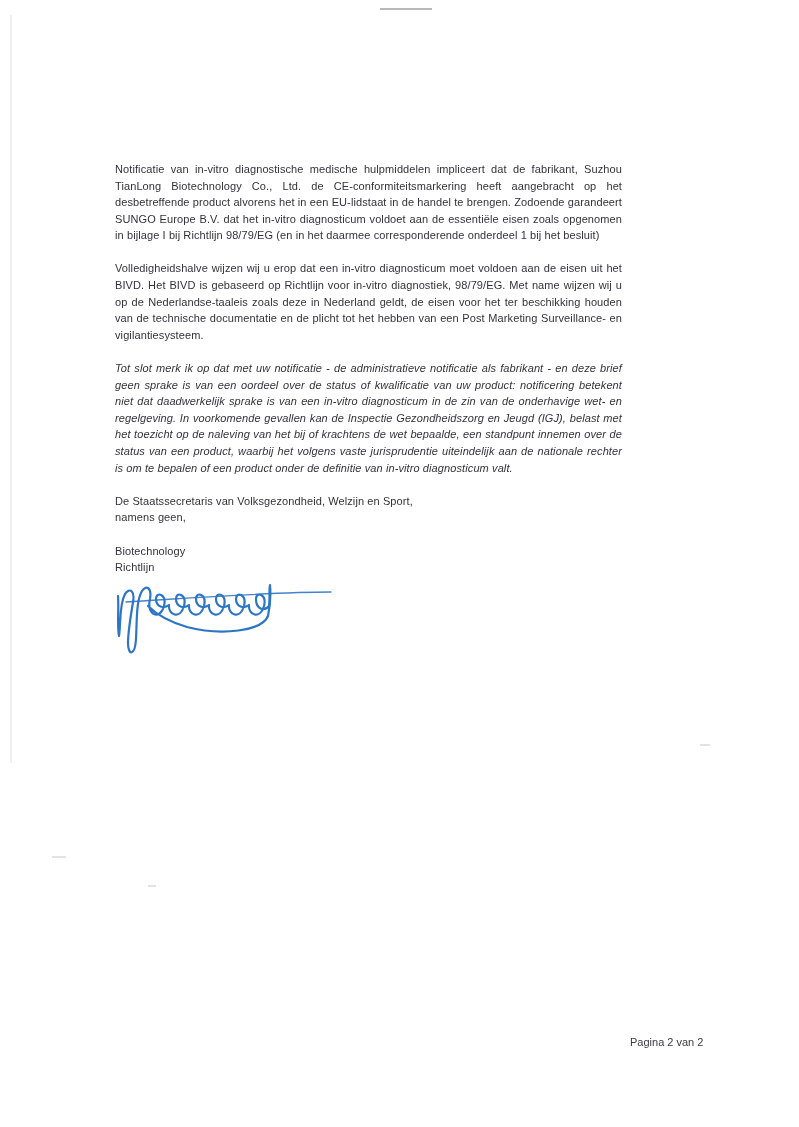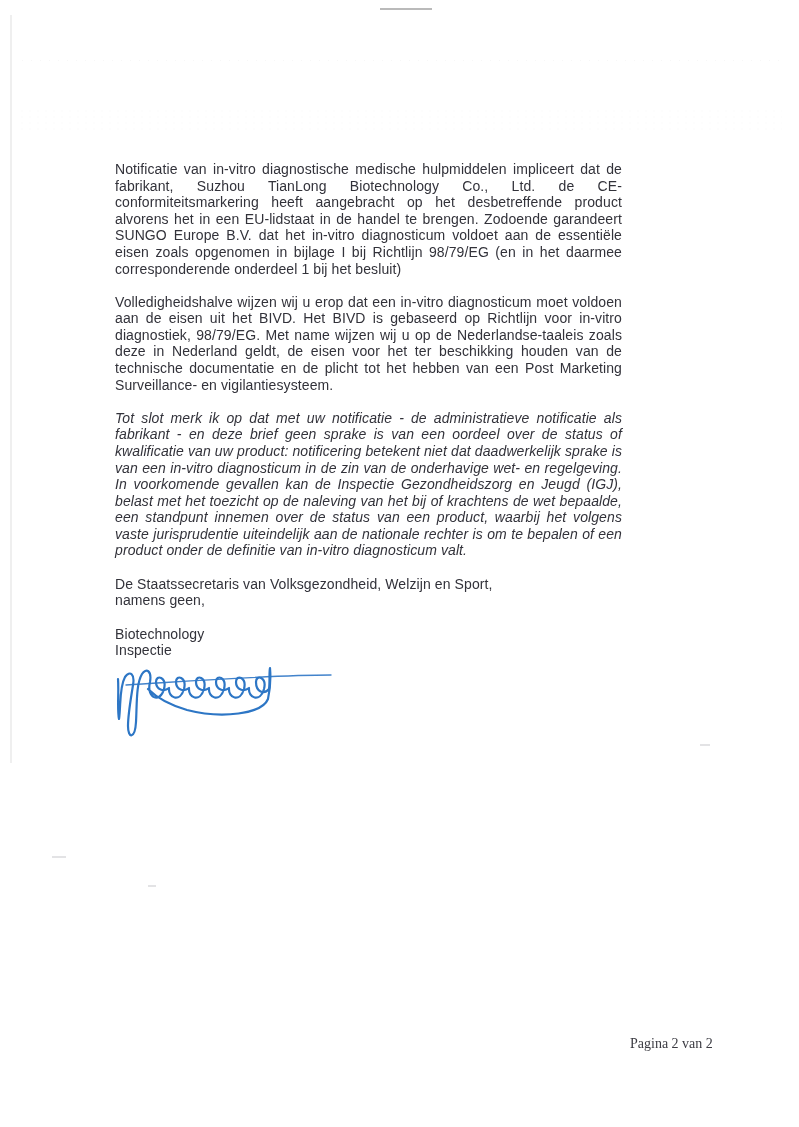--- a/index.html
+++ b/index.html
@@ -27,42 +27,42 @@
   .edge-line {
     position: absolute; left: 10px; top: 15px;
     width: 2px; height: 748px; background: #efefef;
   }
   .speck { position: absolute; background: #e3e3e5; }
 
   
   .letter {
     position: absolute; left: 115px; top: 161px; width: 507px;
     color: #32323a;
-    font-size: 14px; line-height: 16.6px;
+    font-size: 11px; line-height: 16.6px;
   }
   .para {
     text-align: justify;
     margin-bottom: 16.5px;
     font-family: "Liberation Sans", "DejaVu Sans", sans-serif;
     letter-spacing: 0.1px;
   }
   .para.italic { font-style: italic; margin-top: 0; }
   .closing { }
   .closing-line, .role-line, .signee {
     font-family: "Liberation Sans", "DejaVu Sans", sans-serif;
     letter-spacing: 0.1px;
   }
   .role-block { margin-top: 17px; }
   .sig-wrap { margin-top: 3px; margin-left: -3px; width: 222px; height: 82px; }
   .signee { margin-top: 3px; }
 
   .footer {
     position: absolute; left: 630px; top: 1036px;
-    font-size: 14px; color: #3b3b42;
-    font-family: Liberation Serif, serif;
+    font-size: 11px; color: #3b3b42;
+    font-family: Liberation Sans, sans-serif;
   }
 </style>
 </head>
 <body>
 
 <div class="scan-dash"></div>
 <div class="noise-band noise-1"></div>
 <div class="noise-band noise-2"></div>
 <div class="noise-band noise-3"></div>
 <div class="edge-line"></div>
@@ -75,21 +75,21 @@
   <p class="para">Volledigheidshalve wijzen wij u erop dat een in-vitro diagnosticum moet voldoen aan de eisen uit het BIVD. Het BIVD is gebaseerd op Richtlijn voor in-vitro diagnostiek, 98/79/EG. Met name wijzen wij u op de Nederlandse-taaleis zoals deze in Nederland geldt, de eisen voor het ter beschikking houden van de technische documentatie en de plicht tot het hebben van een Post Marketing Surveillance- en vigilantiesysteem.</p>
   <p class="para italic">Tot slot merk ik op dat met uw notificatie  - de administratieve notificatie als fabrikant - en deze brief geen sprake is van een oordeel over de status of kwalificatie van uw product: notificering betekent niet dat daadwerkelijk sprake is van een in-vitro diagnosticum in de zin van de onderhavige wet- en regelgeving. In voorkomende gevallen kan de Inspectie Gezondheidszorg en Jeugd (IGJ), belast met het toezicht op de naleving van het bij of krachtens de wet bepaalde, een standpunt innemen over de status van een product, waarbij het volgens vaste jurisprudentie uiteindelijk aan de nationale rechter is om te bepalen of een product onder de definitie van in-vitro diagnosticum valt.</p>
 
   <div class="closing">
     <div class="closing-line">De Staatssecretaris van Volksgezondheid, Welzijn en Sport,</div>
     <div class="closing-line">namens geen,</div>
   </div>
 
   <div class="role-block">
     <div class="role-line">Biotechnology</div>
-    <div class="role-line">Inspectie</div>
+    <div class="role-line">Richtlijn</div>
   </div>
 
   <div class="sig-wrap">
     <svg width="222" height="82" viewBox="0 0 222 82" xmlns="http://www.w3.org/2000/svg">
       <g fill="none" stroke="#2d76c5" stroke-linecap="round" stroke-linejoin="round">
 
         <path d="M14,23 C80,19 160,13 219,13" stroke-width="1.4" opacity="0.9"></path>
 
         <path stroke-width="2.2" d="M6,17
           C7,30 5,47 7,57

